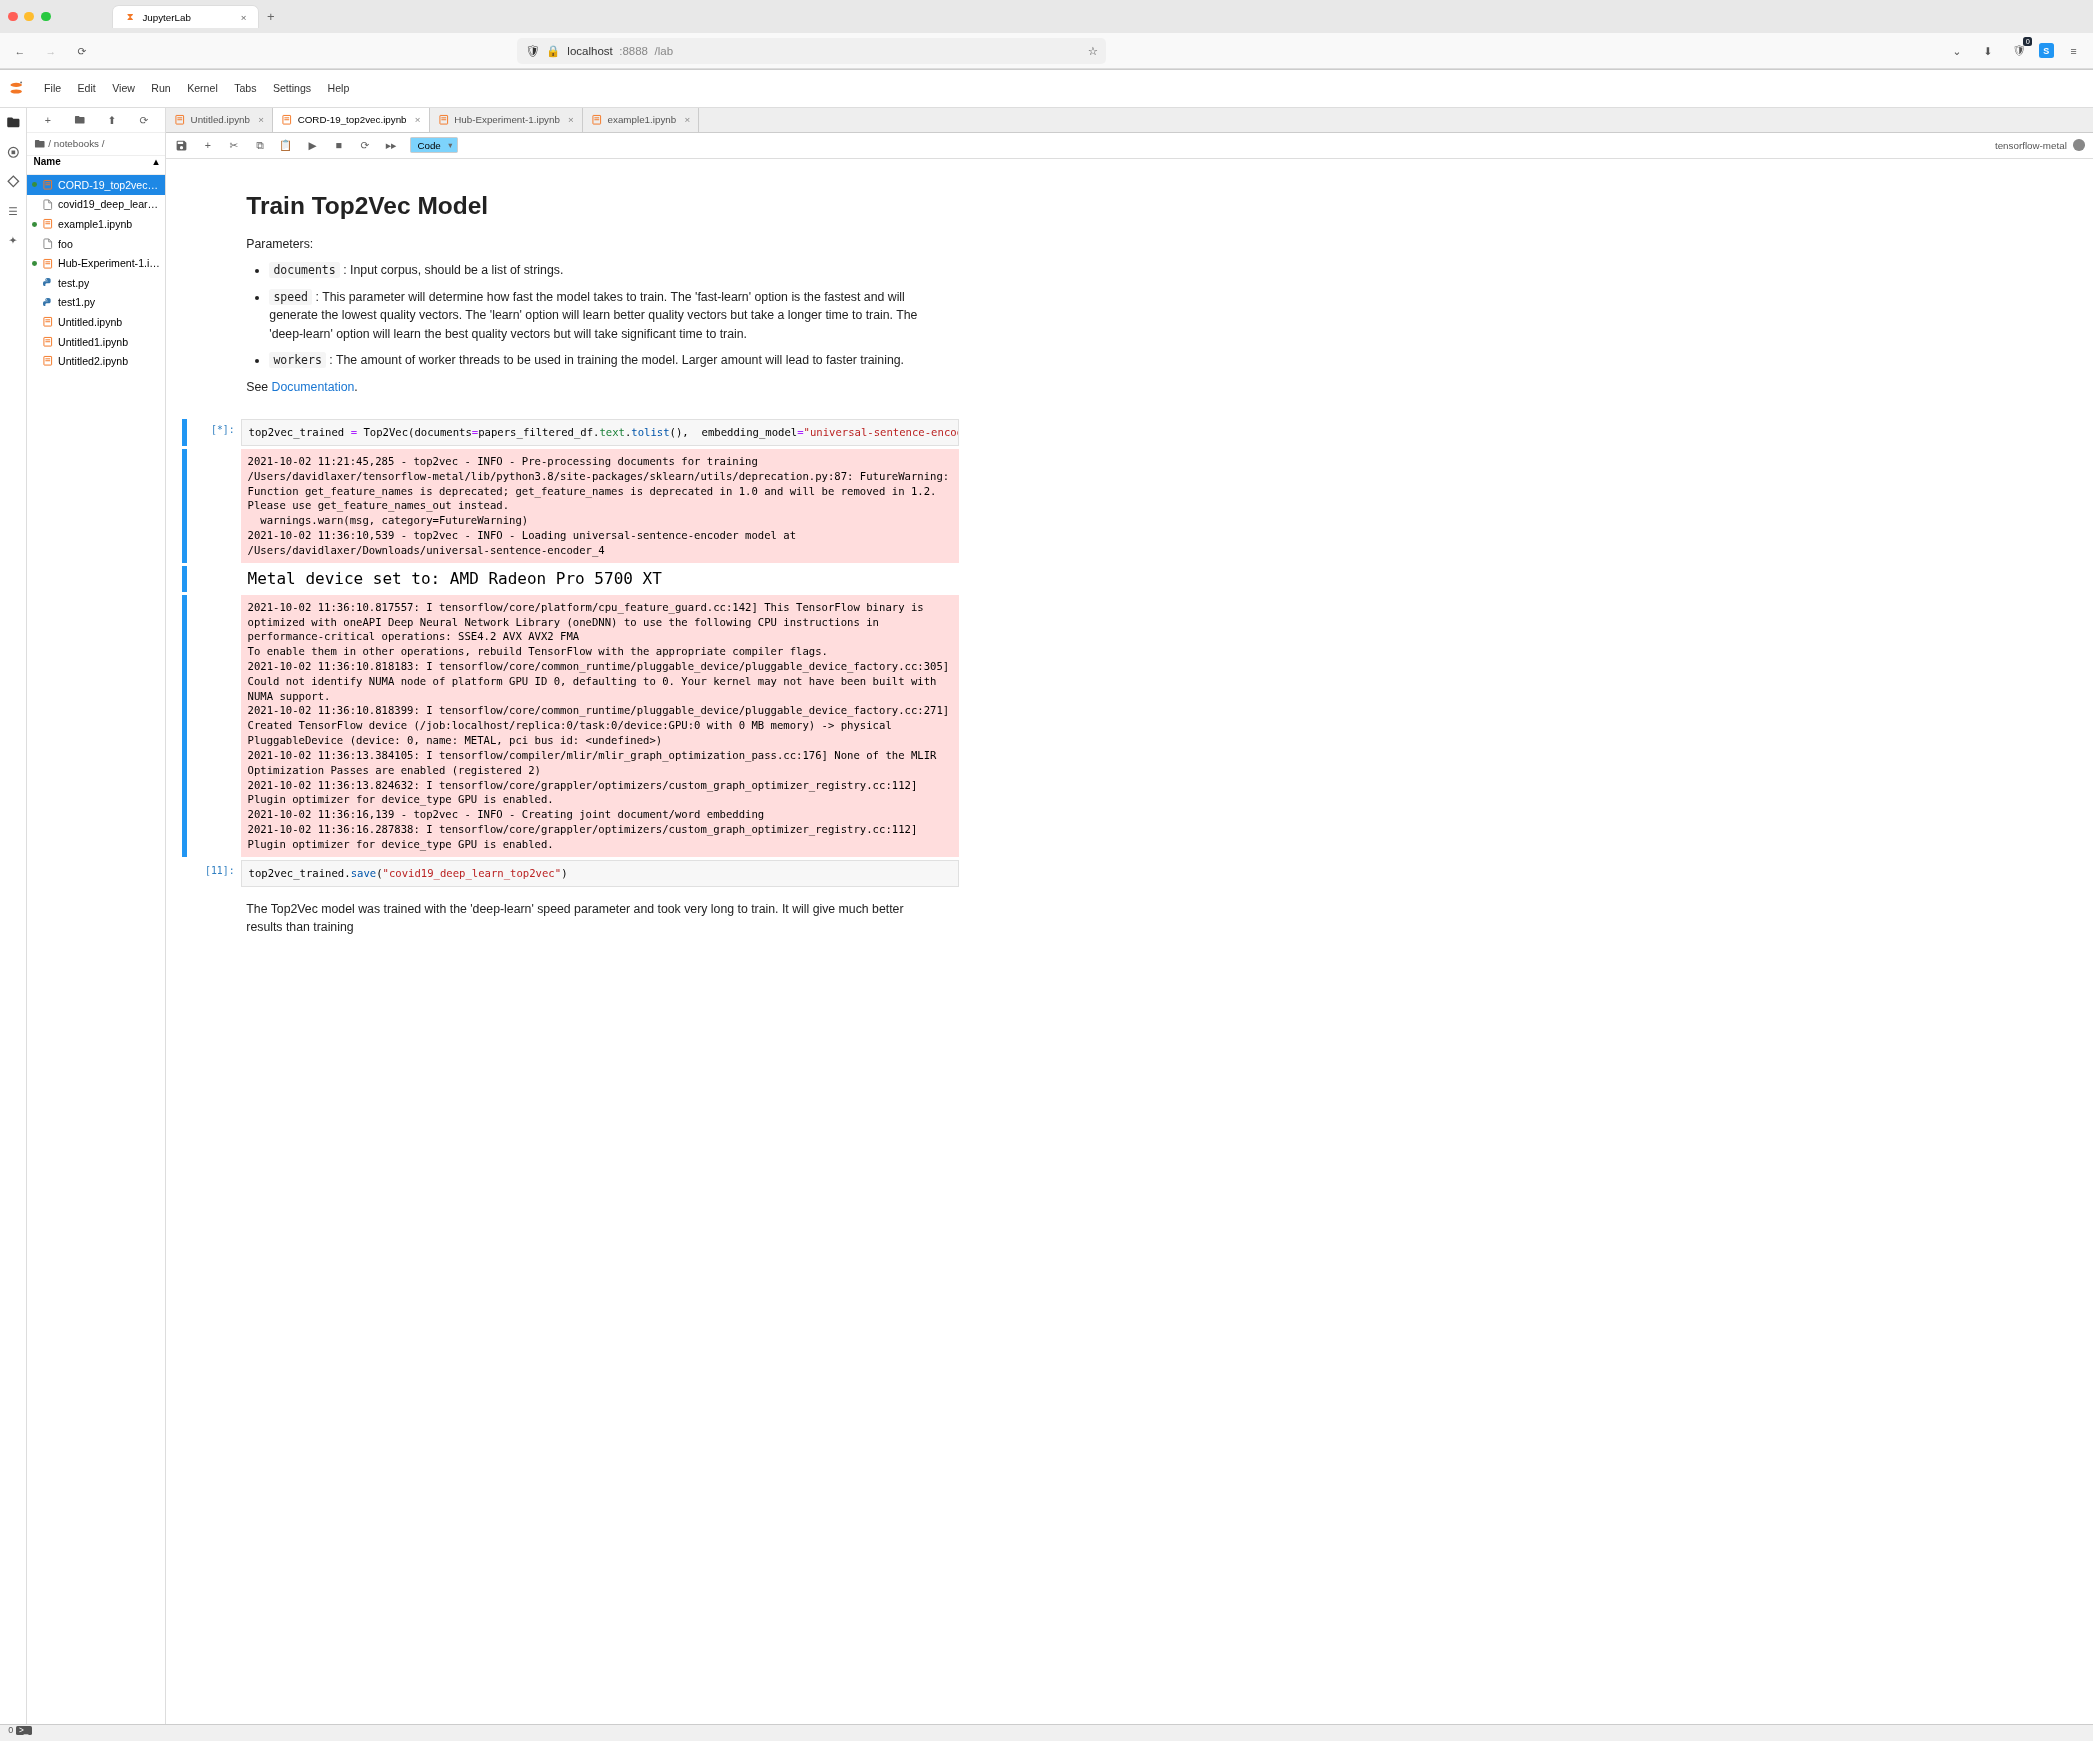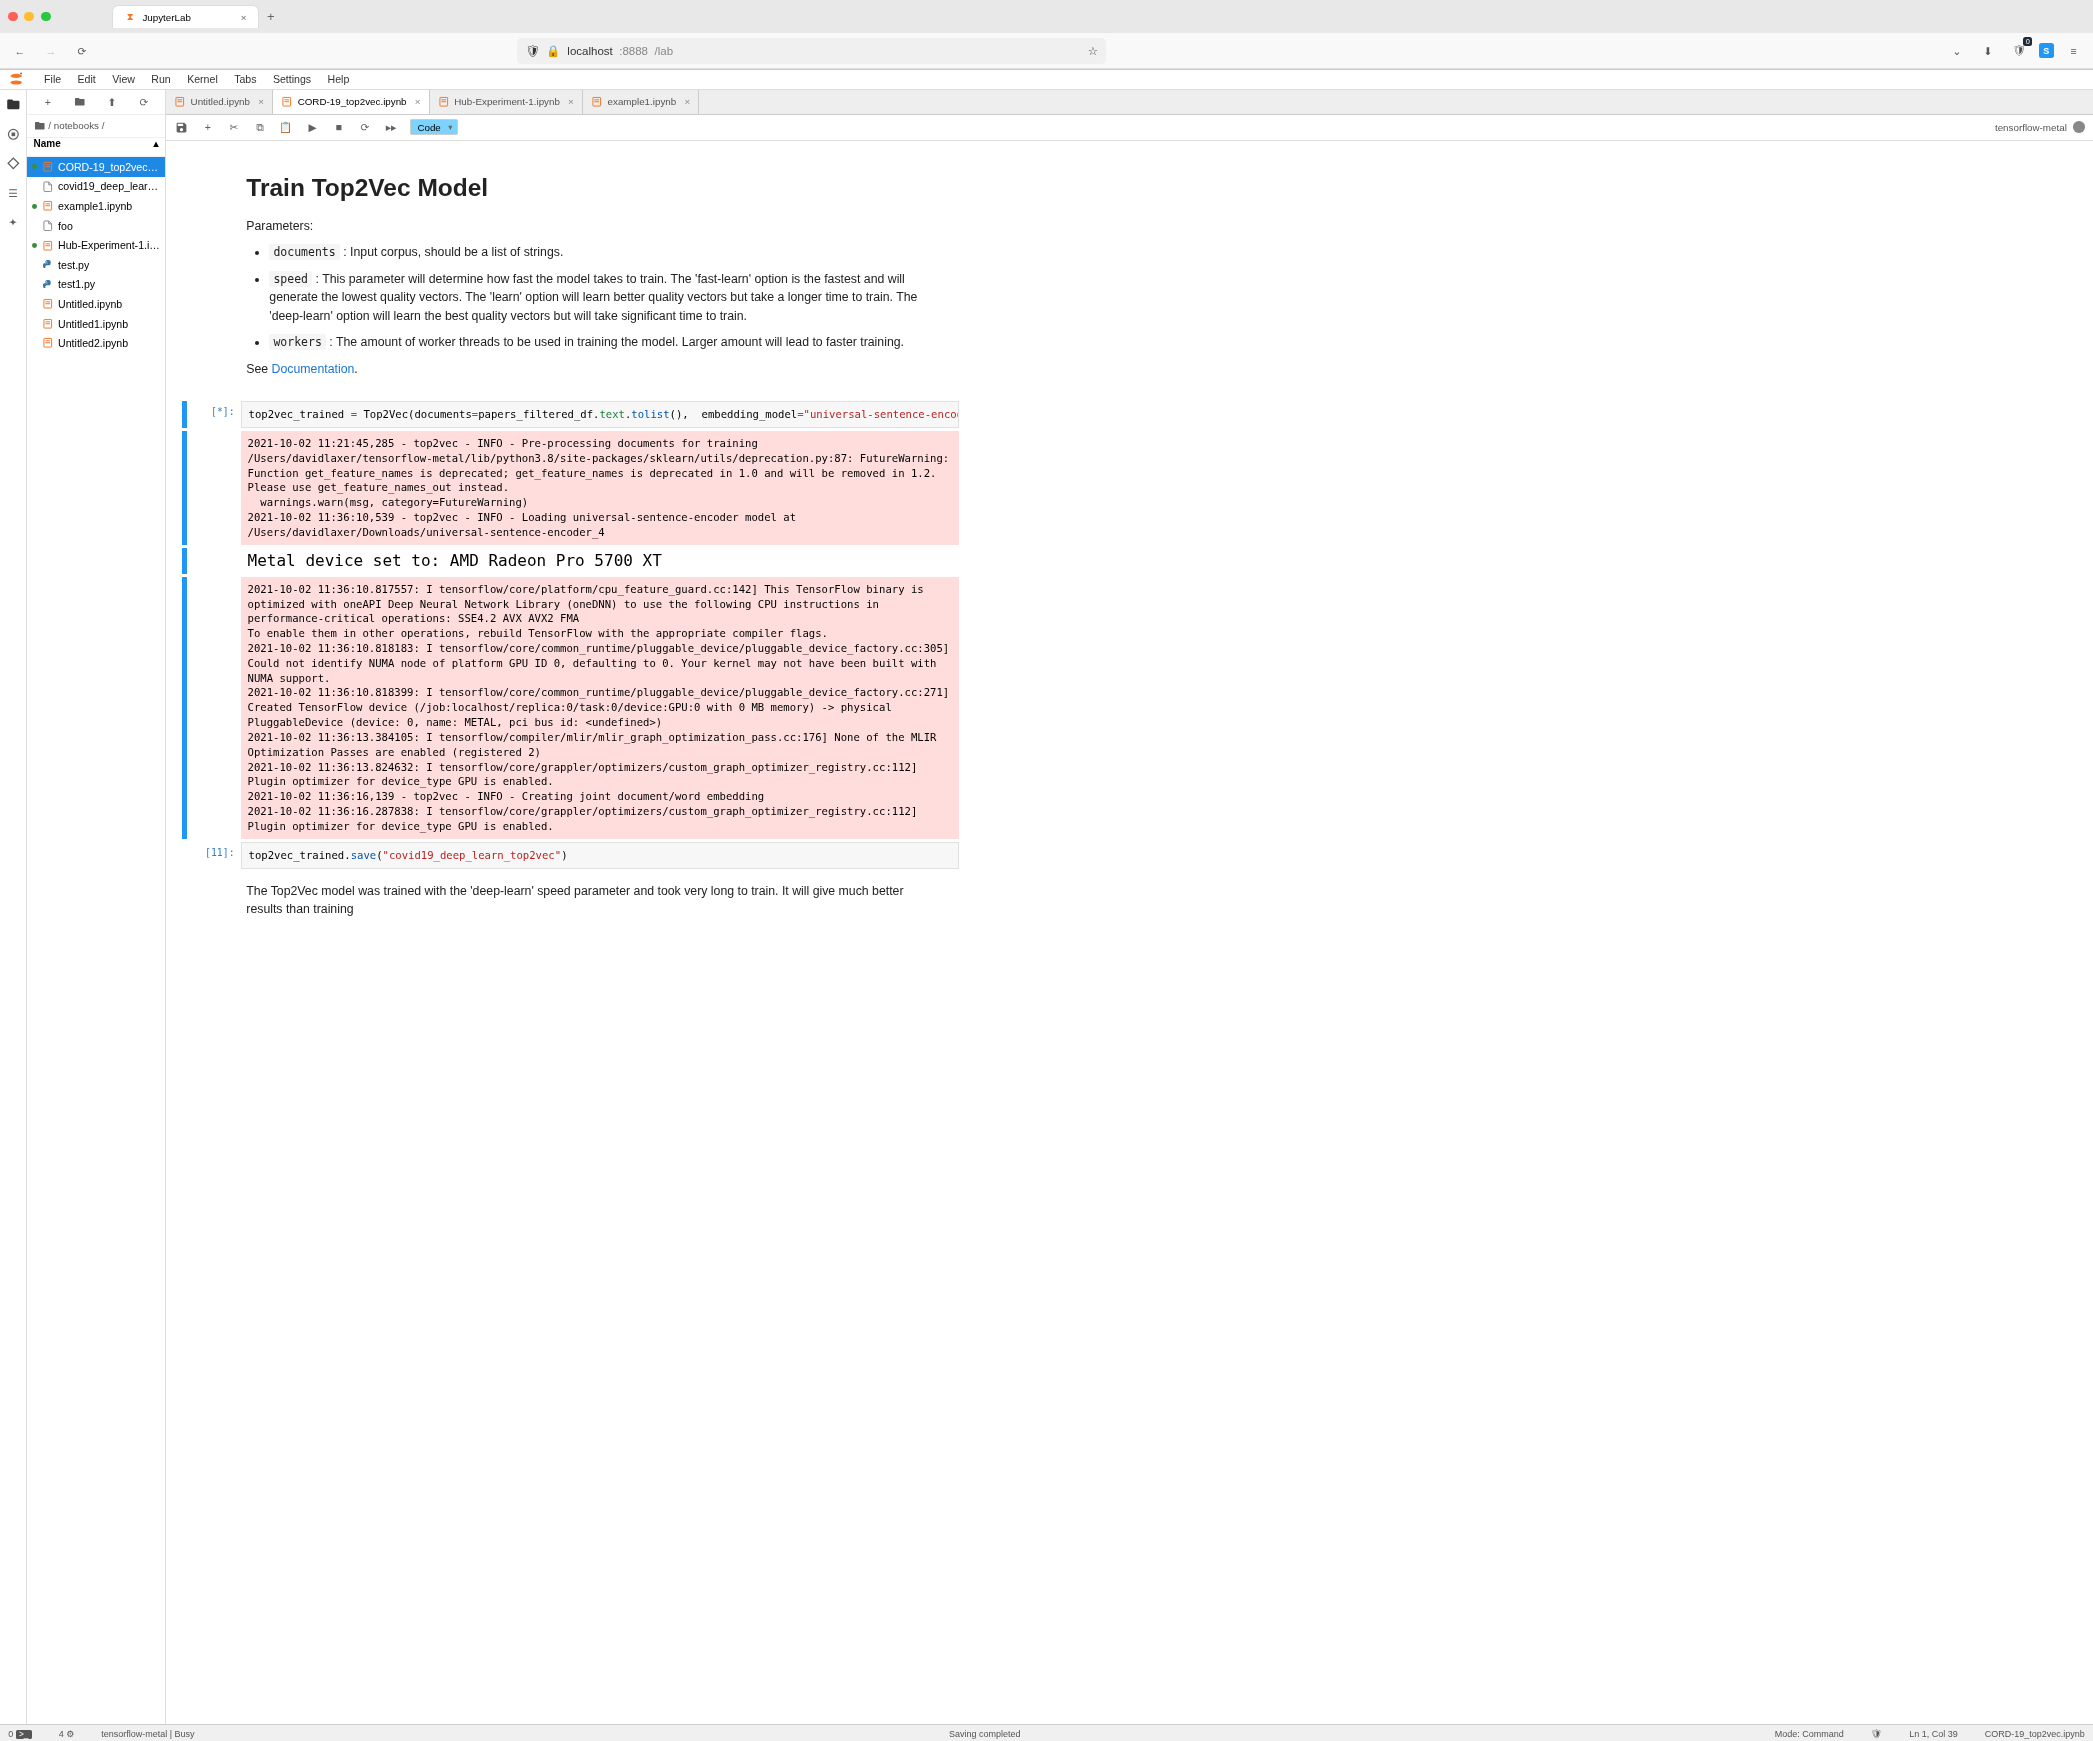--- a/index.html
+++ b/index.html
@@ -24,21 +24,21 @@
 .urlbar { flex: 1; max-width: 589px; margin: 0 auto; height: 26px; background: #f0f0f0; border-radius: 4.9px; display: flex; align-items: center; padding: 0 8.2px; gap: 6.5px; font-size: 11.5px; color: #333; }
 .urlbar .host { color: #333; }
 .urlbar .pale { color: #888; }
 .navright { margin-left: auto; display:flex; gap:8.2px; align-items:center;}
 .navicon { width:23px; height:23px; display:flex; align-items:center; justify-content:center; color:#555;}
 .badge { position:relative; }
 .badge::after { content:"0"; position:absolute; top:-1.6px; right:-1.6px; background:#1f2937; color:#fff; font-size:7.4px; padding:0 2.5px; border-radius:2.5px;}
 
 
 .jlab { display: flex; flex-direction: column; height: calc(100vh - 69px - 18px); background: #fff;}
-.menubar { height: 20px; display: flex; align-items: center; padding: 0 6.5px; border-bottom: 0.8px solid #ddd; background: #fff; gap: 1.6px;}
+.menubar { height: 38px; display: flex; align-items: center; padding: 0 6.5px; border-bottom: 0.8px solid #ddd; background: #fff; gap: 1.6px;}
 .logo { width: 19.6px; height: 19.6px; margin-right: 8.2px; display:flex; align-items:center; justify-content:center;}
 .menuitem { padding: 3.3px 8.2px; font-size: 10.6px; color: #333; }
 
 .jbody { flex: 1; display: flex; overflow: hidden; }
 
 .activitybar { width: 27px; background: #fff; border-right: 0.8px solid #ddd; display: flex; flex-direction: column; align-items: center; padding-top: 6.5px; gap: 13px;}
 .abicon { width: 16.4px; height: 16.4px; color: #616161; display:flex; align-items:center; justify-content:center;}
 .abicon.active { color: #333; }
 
 .sidebar { width: 139px; background: #fff; border-right: 0.8px solid #ddd; display: flex; flex-direction: column; }
@@ -89,21 +89,21 @@
 .cell-strip.none { background: transparent; }
 .prompt { width: 49px; text-align: right; font-family: ui-monospace, Menlo, monospace; font-size: 9.8px; color: #307fc1; padding-top: 4.9px; flex-shrink: 0; padding-right:6.5px;}
 .codebox { flex: 1; background: #f7f7f7; border: 0.8px solid #e0e0e0; padding: 4.9px 6.5px; font-family: ui-monospace, Menlo, monospace; font-size: 10.6px; white-space: pre; overflow-x: auto; line-height: 1.4;}
 .stderr { flex:1; background: #fdd; padding: 4.9px 6.5px; font-family: ui-monospace, Menlo, monospace; font-size: 10.6px; white-space: pre-wrap; line-height: 1.4; overflow-x:auto;}
 .stdout-plain { flex:1; padding: 1.6px 6.5px; font-family: ui-monospace, Menlo, monospace; font-size: 16px; white-space: pre-wrap; line-height: 1.4;}
 .tok-op { color: #aa22ff; }
 .tok-fn { color: #0055aa; }
 .tok-attr { color: #1a7f37; }
 .tok-str { color: #ba2121; }
 
-.statusbar { height: 18px; background: #f0f0f0; border-top: 0.8px solid #ccc; display: flex; align-items: center; padding: 0 8.2px; font-size: 9px; color: #555; gap: 27px;}
+.statusbar { height: 18px; background: #f0f0f0; border-top: 0.8px solid #ccc; display: flex; padding: 0 8.2px; font-size: 9px; color: #555; gap: 27px; flex-direction: column;}
 .sb-spacer { flex: 1; }
 .sb-term { background:#555; color:#fff; padding:0 3.3px; border-radius:1.6px; font-size:8.2px;}
 </style>
 </head>
 <body>
 
 <div class="browser-chrome">
   <div class="titlebar">
     <div class="traffic-lights">
       <div class="tl red"></div>

